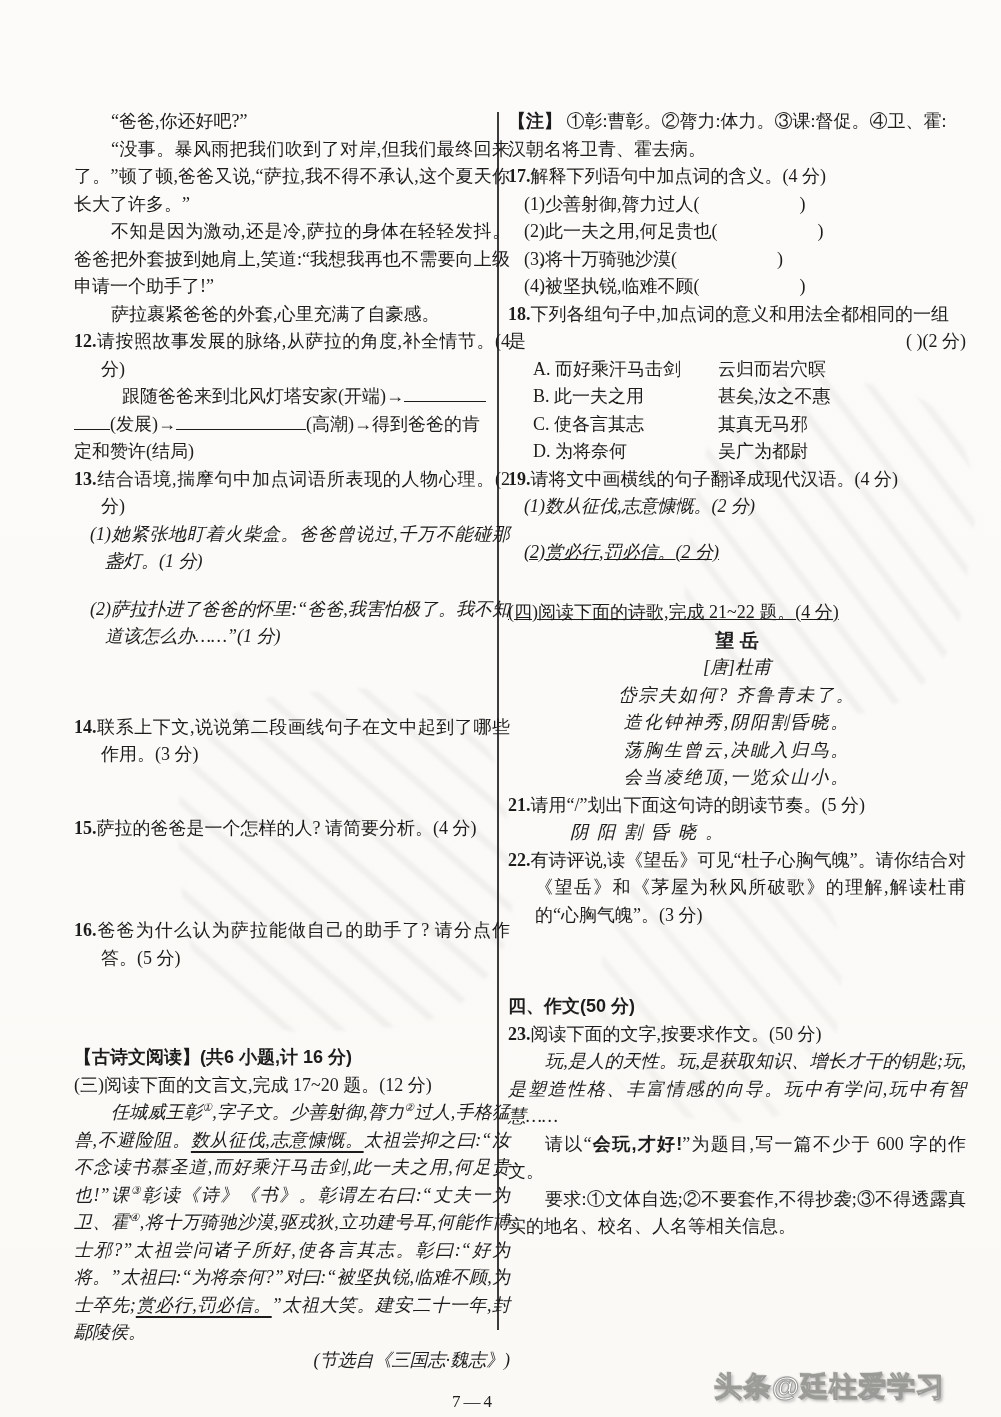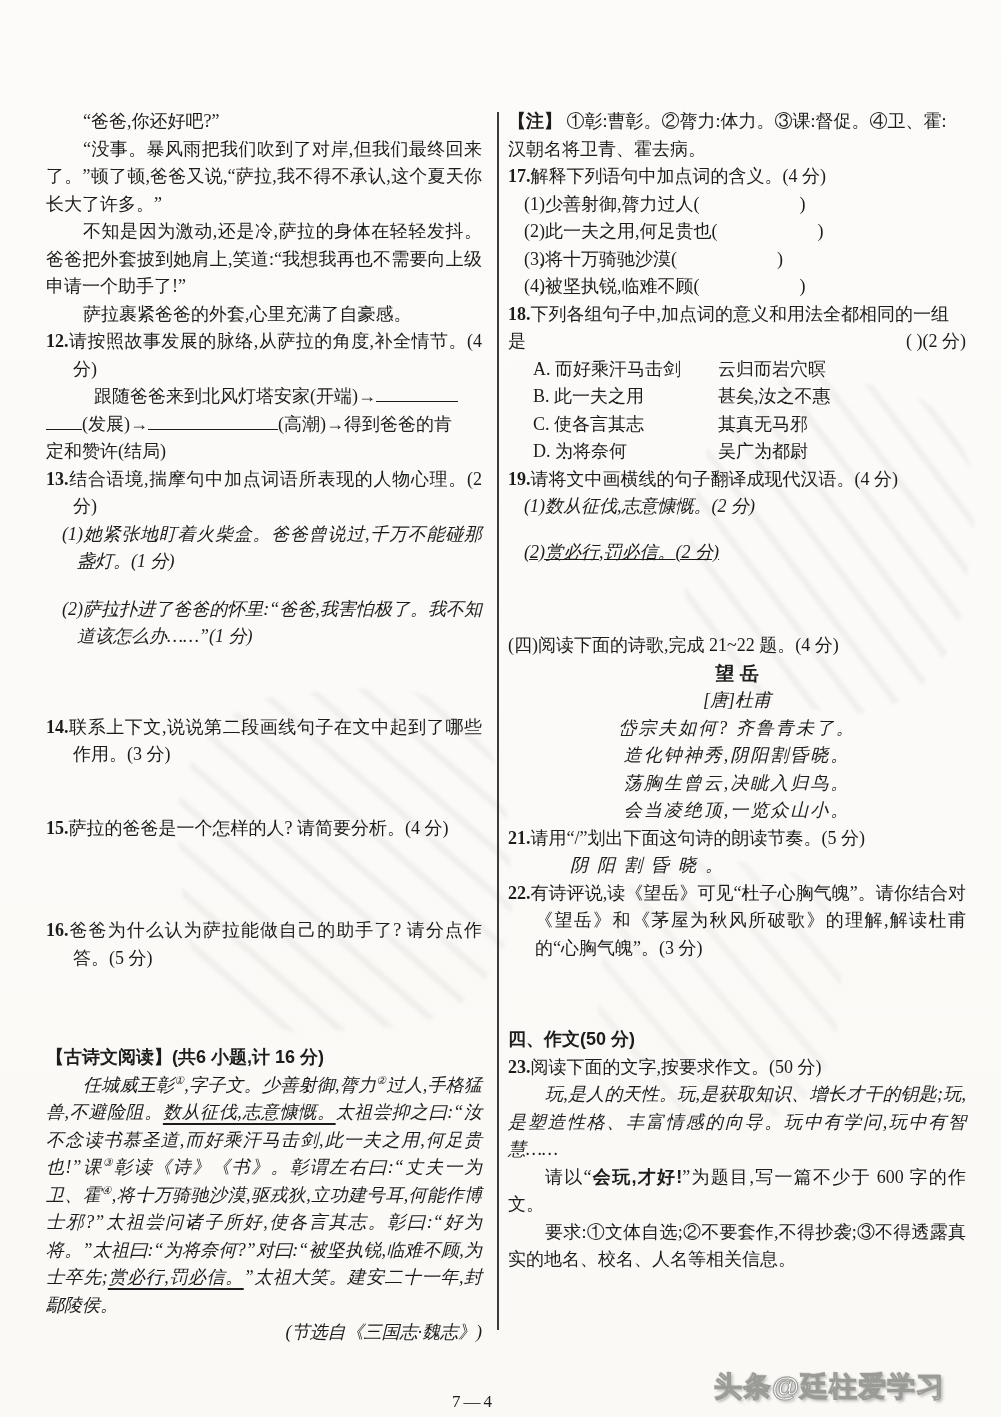--- a/index.html
+++ b/index.html
@@ -1,20 +1,20 @@
 <!DOCTYPE html>
 <html><head>
 <meta charset="utf-8">
 <style>
   html,body{margin:0;padding:0;}
   body{width:1001px;height:1417px;position:relative;background:#fbfaf7;
        font-family:"Liberation Serif","DejaVu Serif",serif;color:#1c1c1c;overflow:hidden;}
   .page{position:absolute;inset:0;background:linear-gradient(180deg,#fcfbf9 0%,#faf9f6 100%);}
   .col{position:absolute;top:108px;}
-  .col-left{left:46px;width:436px;}
+  .col-left{left:74px;width:436px;}
   .col-right{left:508px;width:458px;}
   .divider{position:absolute;left:497px;top:112px;width:2px;height:1218px;background:#3c3c3c;}
   .block{font-size:18px;line-height:27.5px;text-align:justify;}
   .nowrap{white-space:nowrap;text-align:left;}
   .ind{text-indent:37px;}
   .ind2{text-indent:48px;}
   .q{padding-left:27px;text-indent:-27px;}
   .subq{padding-left:31px;text-indent:-15px;}
   .opt{padding-left:25px;text-align:left;}
   .kai{font-style:italic;}
@@ -63,41 +63,42 @@
       <div class="block ind2 nowrap"><span>跟随爸爸来到北风灯塔安家(开端)→</span><span class="bl" style="width: 82px;"></span></div>
       <div class="block nowrap"><span class="bl" style="width: 36px;"></span><span>(发展)→</span><span class="bl" style="width: 130px;"></span><span>(高潮)→得到爸爸的肯</span></div>
       <div class="block nowrap"><span>定和赞许(结局)</span></div>
       <div class="block q"><span class="b">13.</span><span>结合语境,揣摩句中加点词语所表现的人物心理。(2 分)</span></div>
       <div class="block subq kai"><span>(1)她紧张地</span><span class="dot-char">盯</span><span>着火柴盒。爸爸曾说过,千万不能碰那盏灯。</span><span>(1 分)</span></div>
       <div class="block subq kai" style="margin-top: 20px;"><span>(2)萨拉</span><span class="dot-char">扑</span><span>进了爸爸的怀里:“爸爸,我害怕极了。我不知道该怎么办……”</span><span>(1 分)</span></div>
       <div class="block q" style="margin-top: 63px;"><span class="b">14.</span><span>联系上下文,说说第二段画线句子在文中起到了哪些作用。(3 分)</span></div>
       <div class="block q" style="margin-top: 46px;"><span class="b">15.</span><span>萨拉的爸爸是一个怎样的人? 请简要分析。(4 分)</span></div>
       <div class="block q" style="margin-top: 75px;"><span class="b">16.</span><span>爸爸为什么认为萨拉能做自己的助手了? 请分点作答。(5 分)</span></div>
       <div class="block" style="margin-top: 72px;"><span class="h">【古诗文阅读】</span><span class="h">(共6 小题,计 16 分)</span></div>
+      <div class="block"><span>(三)阅读下面的文言文,完成 17~20 题。(12 分)</span></div>
       <div class="block ind kai"><span>任城威王彰</span><sup>①</sup><span>,字子文。少</span><span class="dot-char">善</span><span>射御,膂力</span><sup>②</sup><span>过人,手格猛兽,不避险阻。</span><span class="u">数从征伐,志意慷慨。</span><span>太祖尝抑之曰:“汝不念读书慕圣道,而好乘汗马击剑,此一夫之用,何足贵也!”课</span><sup>③</sup><span>彰读《诗》《书》。彰谓左右曰:“丈夫一为卫、霍</span><sup>④</sup><span>,</span><span class="dot-char">将</span><span>十万骑驰沙漠,驱戎狄,立功建号耳,何能作博士邪?”太祖尝问诸子所好,使各言其志。彰曰:“好为将。”太祖曰:“为将奈何?”对曰:“</span><span class="dot-char">被</span><span>坚执锐,临难不顾,为士卒先;</span><span class="u">赏必行,罚必信。</span><span>”太祖大笑。建安二十一年,封鄢陵侯。</span></div>
       <div class="block right kai"><span>(节选自《三国志·魏志》)</span></div>
     </div>
   <div class="col col-right">
       <div class="block nowrap"><span class="h">【注】</span><span> ①彰:曹彰。②膂力:体力。③课:督促。④卫、霍:</span></div>
       <div class="block"><span>汉朝名将卫青、霍去病。</span></div>
       <div class="block q"><span class="b">17.</span><span>解释下列语句中加点词的含义。(4 分)</span></div>
       <div class="block subq nowrap"><span><span>(</span><span>1</span><span>)</span><span>少</span><span class="dot-char">善</span><span>射</span><span>御</span><span>,</span><span>膂</span><span>力</span><span>过</span><span>人</span><span>(</span></span><span class="sp" style="width: 100px;"></span><span>)</span></div>
       <div class="block subq nowrap"><span><span>(</span><span>2</span><span>)</span><span>此</span><span>一</span><span>夫</span><span>之</span><span>用</span><span>,</span><span>何</span><span>足</span><span class="dot-char">贵</span><span>也</span><span>(</span></span><span class="sp" style="width: 100px;"></span><span>)</span></div>
       <div class="block subq nowrap"><span><span>(</span><span>3</span><span>)</span><span class="dot-char">将</span><span>十</span><span>万</span><span>骑</span><span>驰</span><span>沙</span><span>漠</span><span>(</span></span><span class="sp" style="width: 100px;"></span><span>)</span></div>
       <div class="block subq nowrap"><span><span>(</span><span>4</span><span>)</span><span class="dot-char">被</span><span>坚</span><span>执</span><span>锐</span><span>,</span><span>临</span><span>难</span><span>不</span><span>顾</span><span>(</span></span><span class="sp" style="width: 100px;"></span><span>)</span></div>
       <div class="block q"><span class="b">18.</span><span>下列各组句子中,加点词的意义和用法全都相同的一组</span></div>
       <div class="block q"><span>是</span><span class="fr">(  )(2 分)</span></div>
       <div class="block opt"><span style="display: inline-block; width: 185px;"><span>A</span><span>.</span><span> </span><span class="dot-char">而</span><span>好</span><span>乘</span><span>汗</span><span>马</span><span>击</span><span>剑</span></span><span><span>云</span><span>归</span><span class="dot-char">而</span><span>岩</span><span>穴</span><span>暝</span></span></div>
       <div class="block opt"><span style="display: inline-block; width: 185px;"><span>B</span><span>.</span><span> </span><span>此</span><span>一</span><span>夫</span><span class="dot-char">之</span><span>用</span></span><span><span>甚</span><span>矣</span><span>,</span><span>汝</span><span class="dot-char">之</span><span>不</span><span>惠</span></span></div>
       <div class="block opt"><span style="display: inline-block; width: 185px;"><span>C</span><span>.</span><span> </span><span>使</span><span>各</span><span>言</span><span class="dot-char">其</span><span>志</span></span><span><span class="dot-char">其</span><span>真</span><span>无</span><span>马</span><span>邪</span></span></div>
       <div class="block opt"><span style="display: inline-block; width: 185px;"><span>D</span><span>.</span><span> </span><span class="dot-char">为</span><span>将</span><span>奈</span><span>何</span></span><span><span>吴</span><span>广</span><span class="dot-char">为</span><span>都</span><span>尉</span></span></div>
       <div class="block q"><span class="b">19.</span><span>请将文中画横线的句子翻译成现代汉语。(4 分)</span></div>
       <div class="block subq kai"><span>(1)数从征伐,志意慷慨。</span><span>(2 分)</span></div>
       <div class="block subq kai" style="margin-top: 18px; text-decoration: underline;"><span>(2)赏必行,罚必信。</span><span>(2 分)</span></div>
-      <div class="block" style="margin-top: 66px;"><span>(四)阅读下面的诗歌,完成 21~22 题。(4 分)</span></div>
+      <div class="block" style="margin-top: 33px; text-decoration: underline;"><span>(四)阅读下面的诗歌,完成 21~22 题。(4 分)</span></div>
       <div class="block center poem-title"><span class="h">望 岳</span></div>
       <div class="block center kai"><span>[唐]杜甫</span></div>
       <div class="block center kai ls"><span>岱宗夫如何? 齐鲁青未了。</span></div>
       <div class="block center kai ls"><span>造化钟神秀,阴阳割昏晓。</span></div>
       <div class="block center kai ls"><span>荡胸生曾云,决眦入归鸟。</span></div>
       <div class="block center kai ls"><span>会当凌绝顶,一览众山小。</span></div>
       <div class="block q"><span class="b">21.</span><span>请用“/”划出下面这句诗的朗读节奏。(5 分)</span></div>
       <div class="block verse"><span>阴阳割昏晓。</span></div>
       <div class="block q"><span class="b">22.</span><span>有诗评说,读《望岳》可见“杜子心胸气魄”。请你结合对《望岳》和《茅屋为秋风所破歌》的理解,解读杜甫的“心胸气魄”。(3 分)</span></div>
       <div class="block" style="margin-top: 64px;"><span class="h">四、作文(50 分)</span></div>

